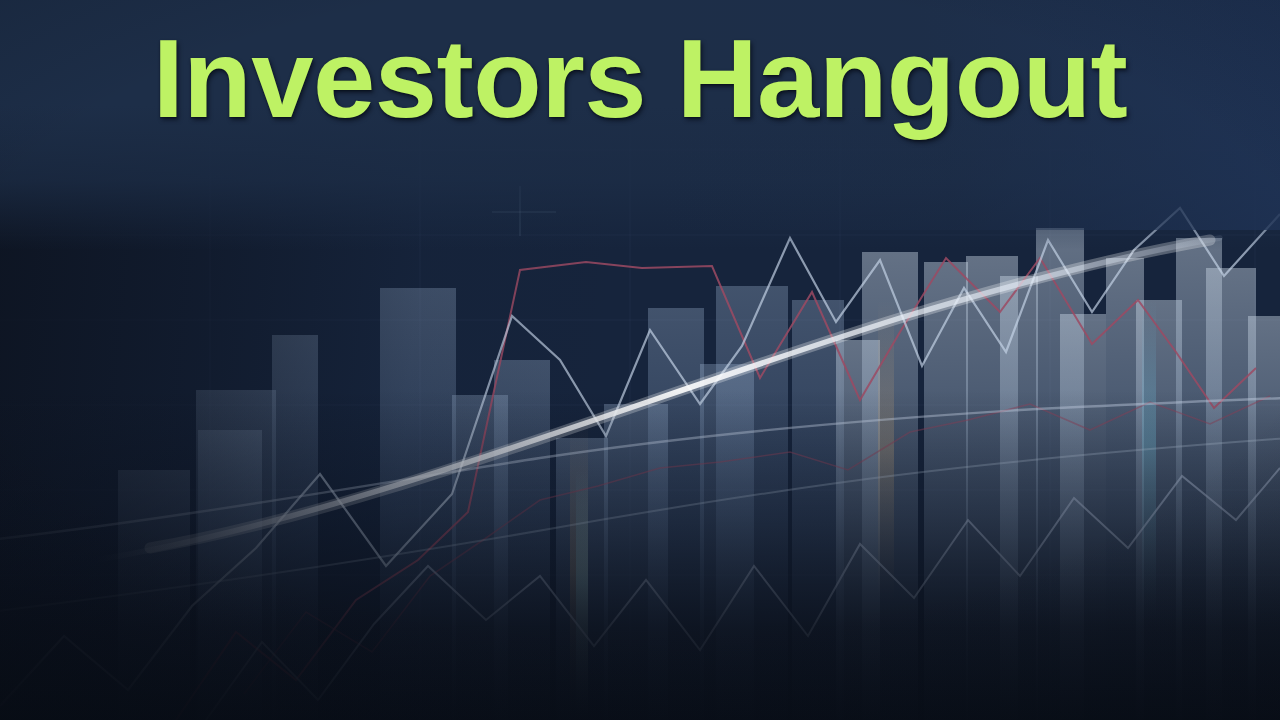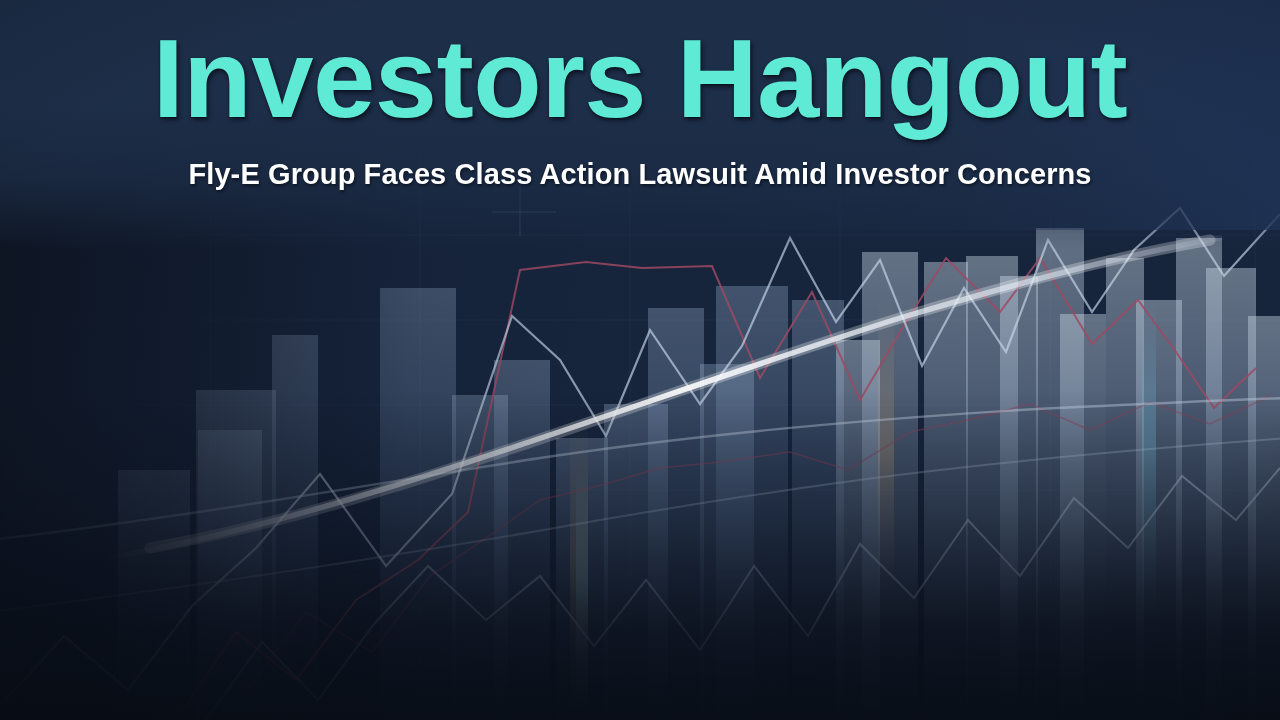--- a/index.html
+++ b/index.html
@@ -61,21 +61,21 @@
     position: absolute;
     left: 0; right: 0; top: 0;
     text-align: center;
   }
   .site-title {
     margin: 0;
     padding-top: 16px;
     font-size: 112px;
     line-height: 1.12;
     font-weight: bold;
-    color: #5eead4;
+    color: #bef264;
     letter-spacing: -0.5px;
     text-shadow: 2px 3px 4px rgba(4,8,16,0.55), 0 1px 2px rgba(4,8,16,0.5);
     white-space: nowrap;
   }
   .site-subtitle {
     margin: 0;
     padding-top: 16px;
     font-size: 29px;
     line-height: 1.2;
     font-weight: bold;
@@ -245,17 +245,16 @@
   </div>
 
   <div class="bg-tint-left"></div>
   <div class="bg-tint-top"></div>
   <div class="bg-tint-topright"></div>
   <div class="bg-bottom-fade"></div>
   <div class="bg-vignette"></div>
 
   <div class="header">
     <h1 class="site-title">Investors Hangout</h1>
-    <p class="site-subtitle">Fly-E Group Faces Class Action Lawsuit Amid Investor Concerns</p>
   </div>
 
 
 </div>
 
 </body></html>

